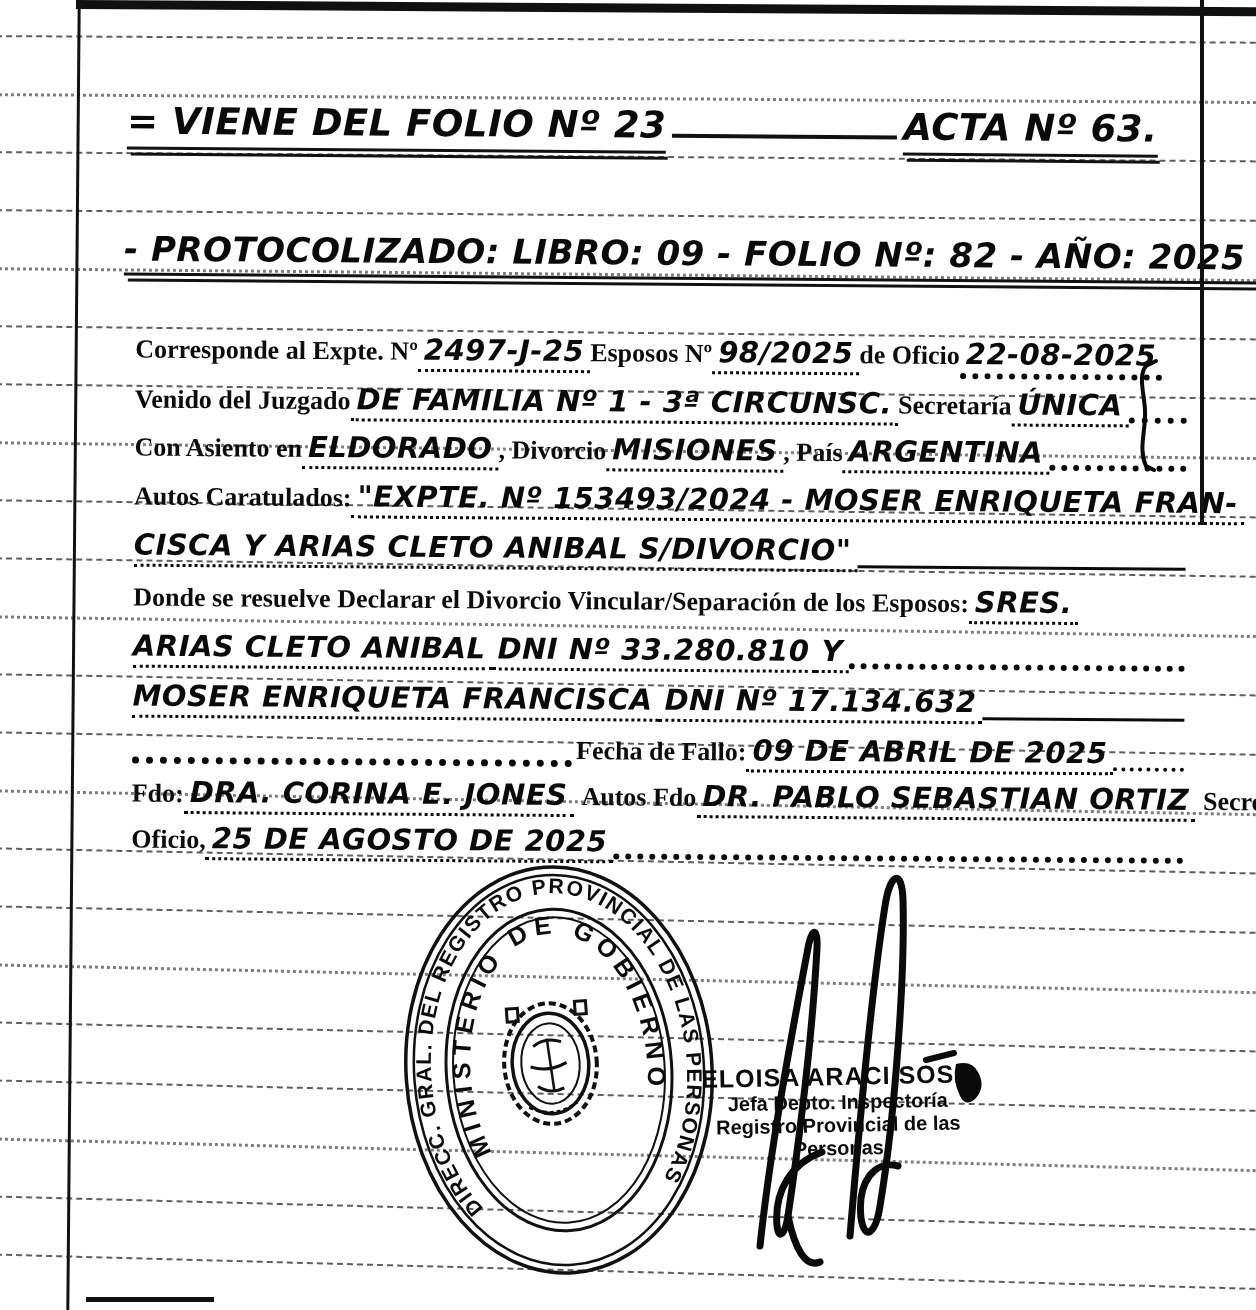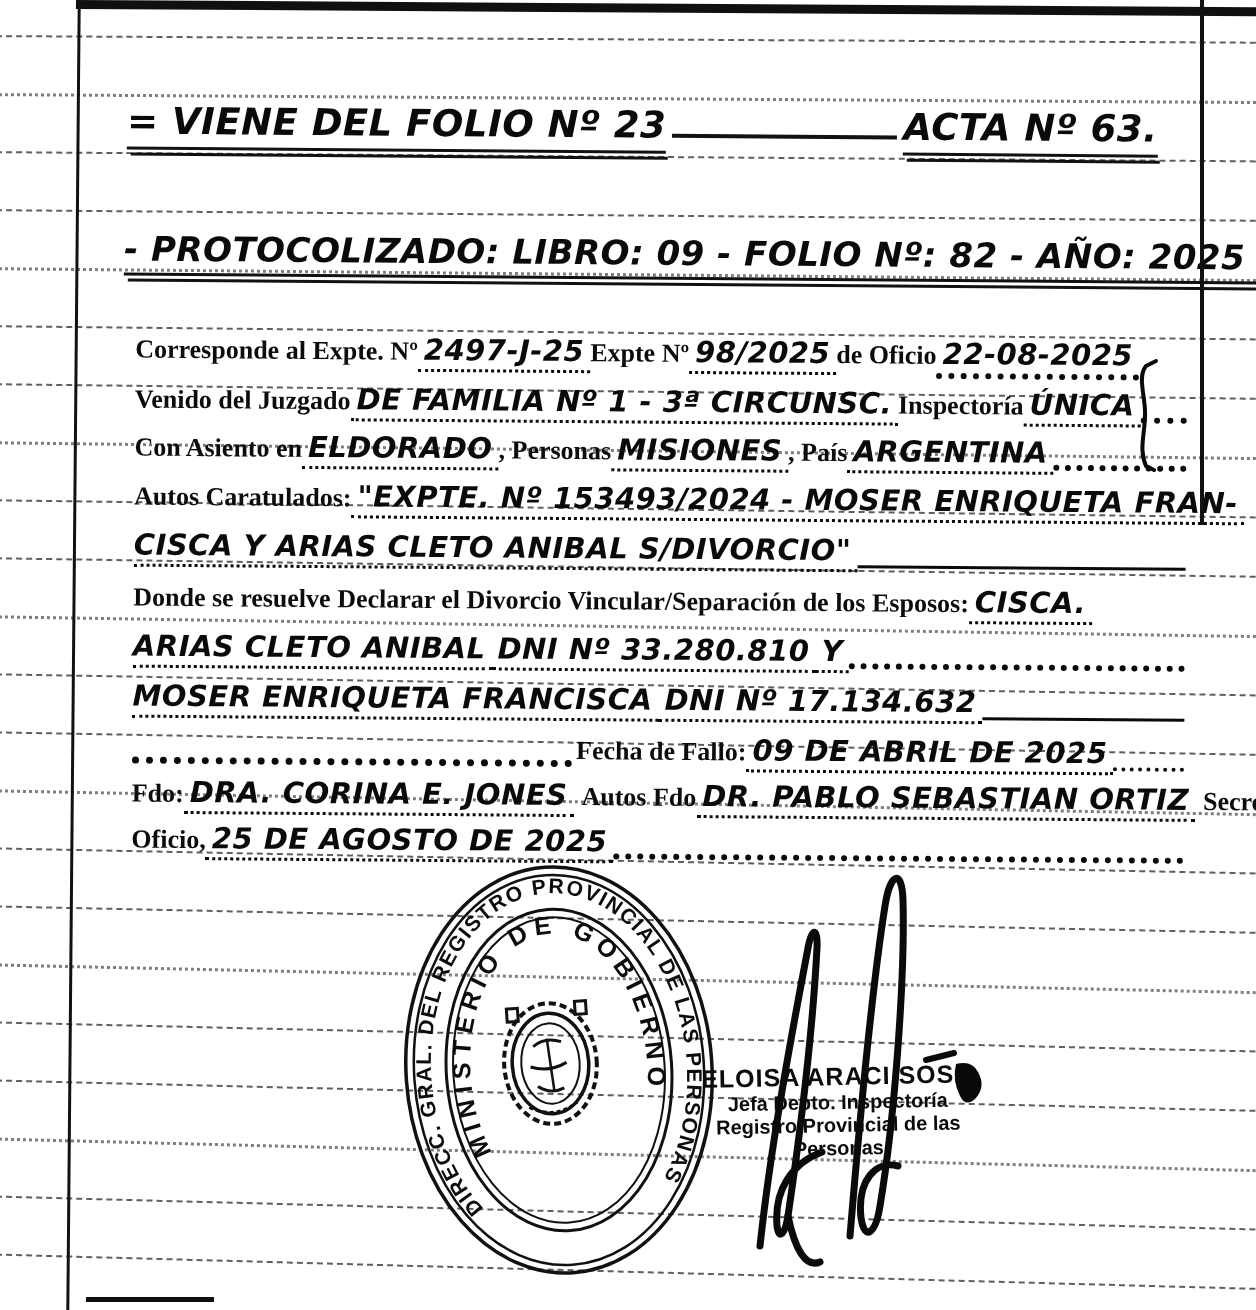--- a/index.html
+++ b/index.html
@@ -91,57 +91,57 @@
       <span class="hw u2">ACTA Nº 63.</span>
     </div>
 
     <div class="heading" style="left:126px; top:228px; font-size:34px;">
       <span class="hw u2">- PROTOCOLIZADO: LIBRO: 09  - FOLIO Nº: 82  - AÑO: 2025 -</span>
     </div>
 
     <div class="row" style="top:330px;">
       <span class="printed">Corresponde al Expte. Nº</span>
       <span class="hw udot">2497-J-25</span>
-      <span class="printed">Expte Nº</span>
+      <span class="printed">Esposos Nº</span>
       <span class="hw udot">98/2025</span>
       <span class="printed">de Oficio</span>
       <span class="hw udot" style="border-bottom-width:6px;">22-08-2025</span>
     </div>
 
     <div class="row" style="top:380px;">
       <span class="printed">Venido del Juzgado</span>
       <span class="hw udot">DE FAMILIA Nº 1 - 3ª CIRCUNSC.</span>
-      <span class="printed">Inspectoría</span>
+      <span class="printed">Secretaría</span>
       <span class="hw udot">ÚNICA</span>
       <span class="fill-dot heavy"></span>
     </div>
 
     <div class="row" style="top:428px;">
       <span class="printed">Con Asiento en</span>
       <span class="hw udot">ELDORADO</span>
-      <span class="printed">, Personas</span>
+      <span class="printed">, Divorcio</span>
       <span class="hw udot">MISIONES</span>
       <span class="printed">, País</span>
       <span class="hw udot">ARGENTINA</span>
       <span class="fill-dot heavy"></span>
     </div>
 
     <div class="row" style="top:477px;">
       <span class="printed">Autos Caratulados:</span>
       <span class="hw udot">"EXPTE. Nº 153493/2024 - MOSER ENRIQUETA FRAN-</span>
     </div>
 
     <div class="row" style="top:527px;">
       <span class="hw udot" style="padding-left:0;">CISCA Y ARIAS CLETO ANIBAL  S/DIVORCIO"</span>
       <span class="fill-solid"></span>
     </div>
 
     <div class="row" style="top:578px;">
       <span class="printed">Donde se resuelve Declarar el Divorcio Vincular/Separación de los Esposos:</span>
-      <span class="hw udot">CISCA.</span>
+      <span class="hw udot">SRES.</span>
     </div>
 
     <div class="row" style="top:628px;">
       <span class="hw udot" style="padding-left:0;">ARIAS  CLETO  ANIBAL</span>
       <span class="hw udot">DNI Nº 33.280.810</span>
       <span class="hw udot">Y</span>
       <span class="fill-dot heavy"></span>
     </div>
 
     <div class="row" style="top:678px;">

